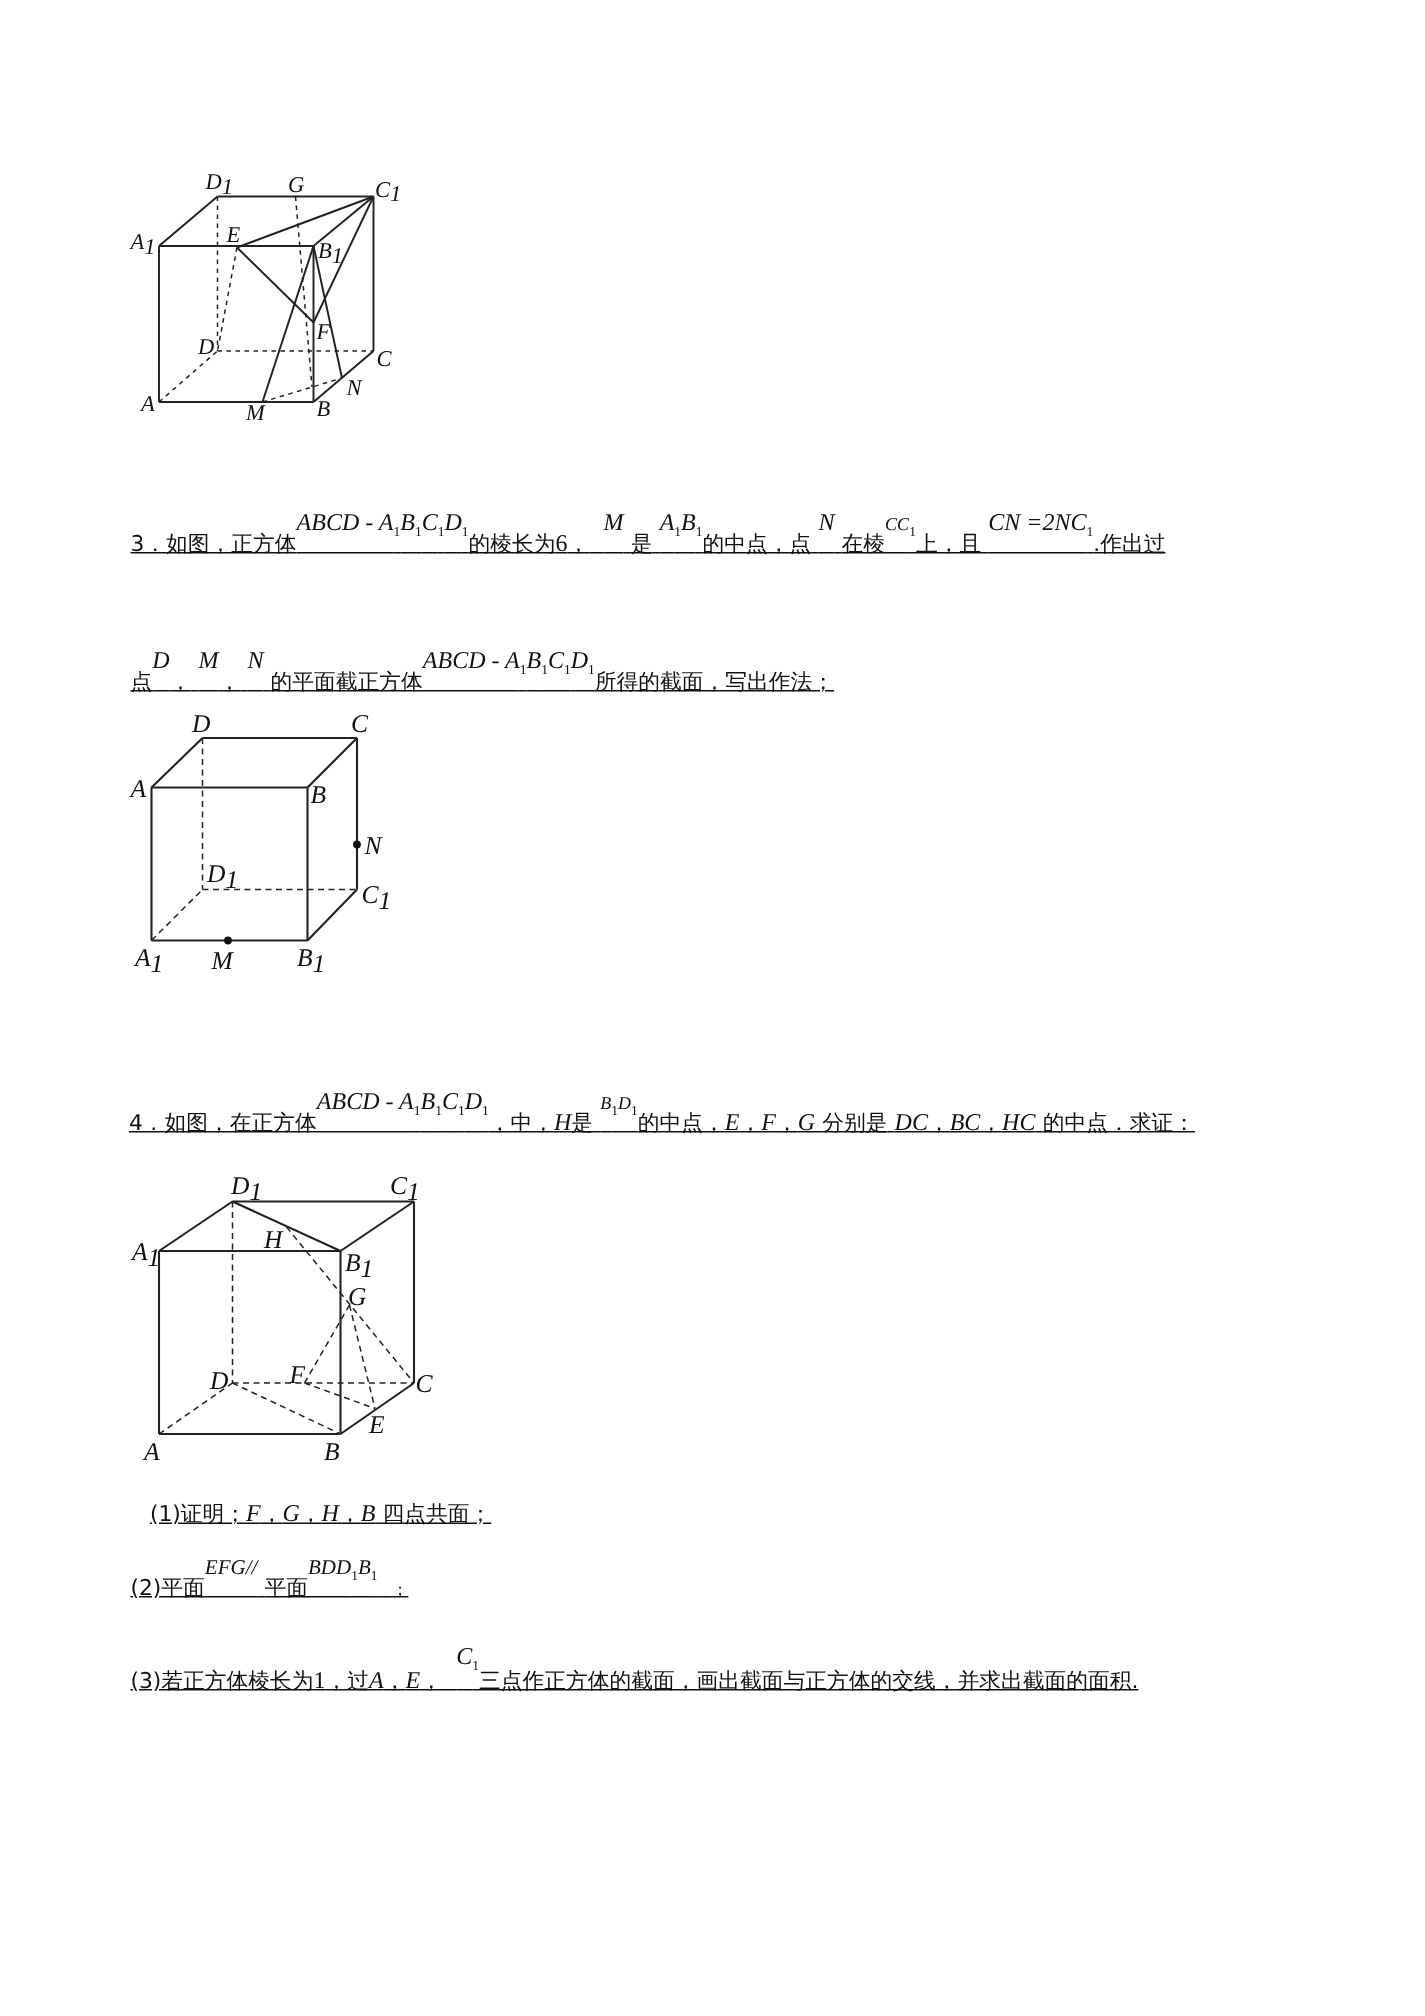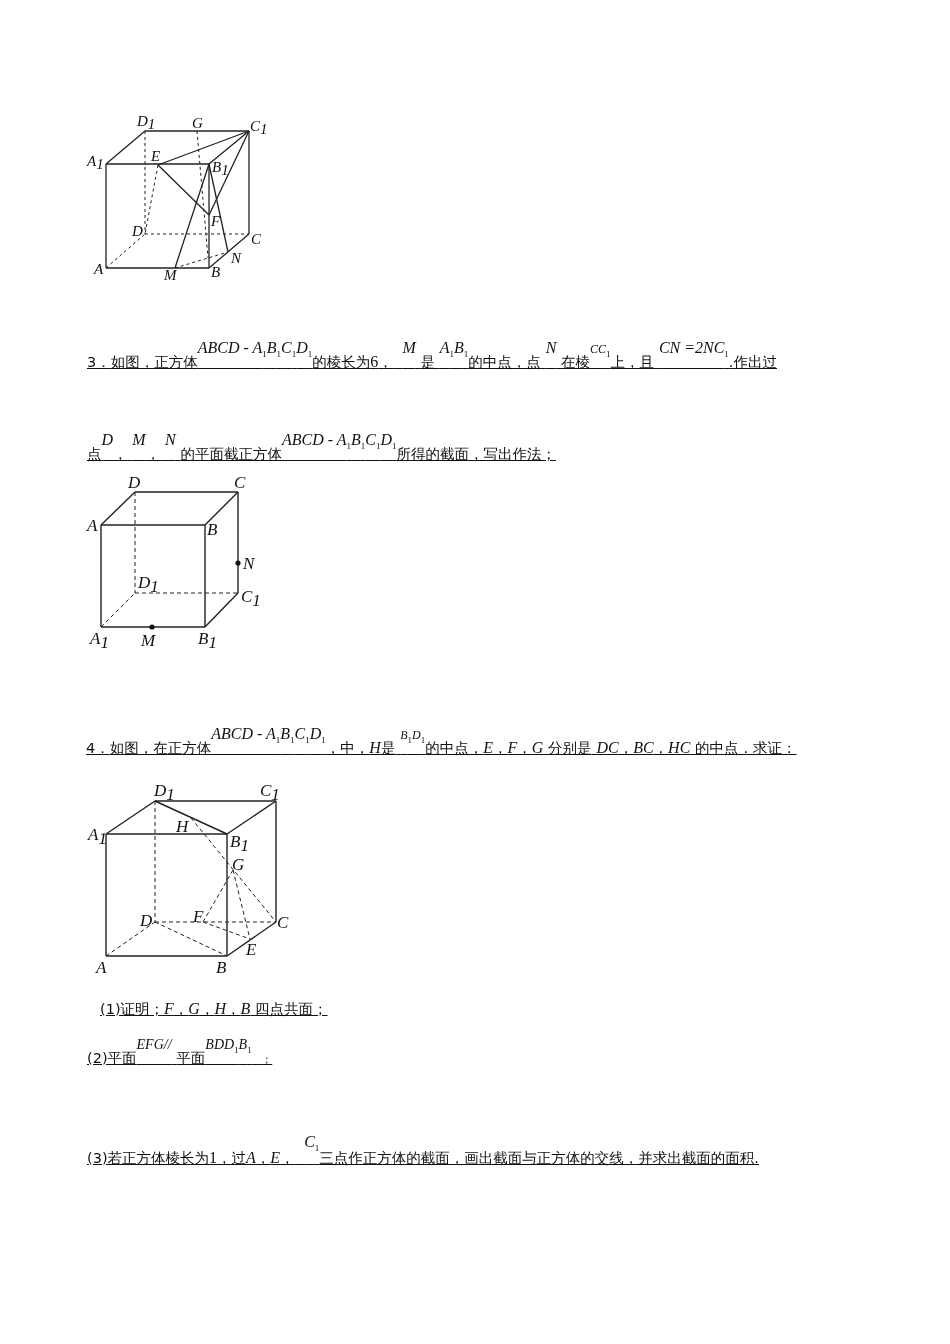--- a/index.html
+++ b/index.html
@@ -142,15 +142,15 @@
 </svg>
 
 <div class="line" style="left:100px;top:999px;">
   <span class="cn">(1)证明；</span><span class="it">F</span><span class="cn">，</span><span class="it">G</span><span class="cn">，</span><span class="it">H</span><span class="cn">，</span><span class="it">B</span>&nbsp;<span class="cn">四点共面；</span>
 </div>
 
 <div class="line" style="left:87px;top:1048px;">
   <span class="cn">(2)平面</span><span class="sup" style="font-size:14px">EFG//</span>&nbsp;<span class="cn">平面</span><span class="sup" style="font-size:14px"><span>BDD</span><span class="sub">1</span><span>B</span><span class="sub">1</span></span>&nbsp;&nbsp;<span class="cn" style="font-size:11px">；</span>
 </div>
 
-<div class="line" style="left:87px;top:1148px;text-align:center;">
+<div class="line" style="left:87px;top:1110px;text-align:center;">
   <span class="cn">(3)若正方体棱长为</span><span class="num">1</span><span class="cn">，过</span><span class="it">A</span><span class="cn">，</span><span class="it">E</span><span class="cn">，</span>&nbsp;&nbsp;<span class="sup" style="top:-16px"><span>C</span><span class="sub">1</span></span><span class="cn">三点作正方体的截面，画出截面与正方体的交线，并求出截面的面积.</span>
 </div>
 
 </body></html>

